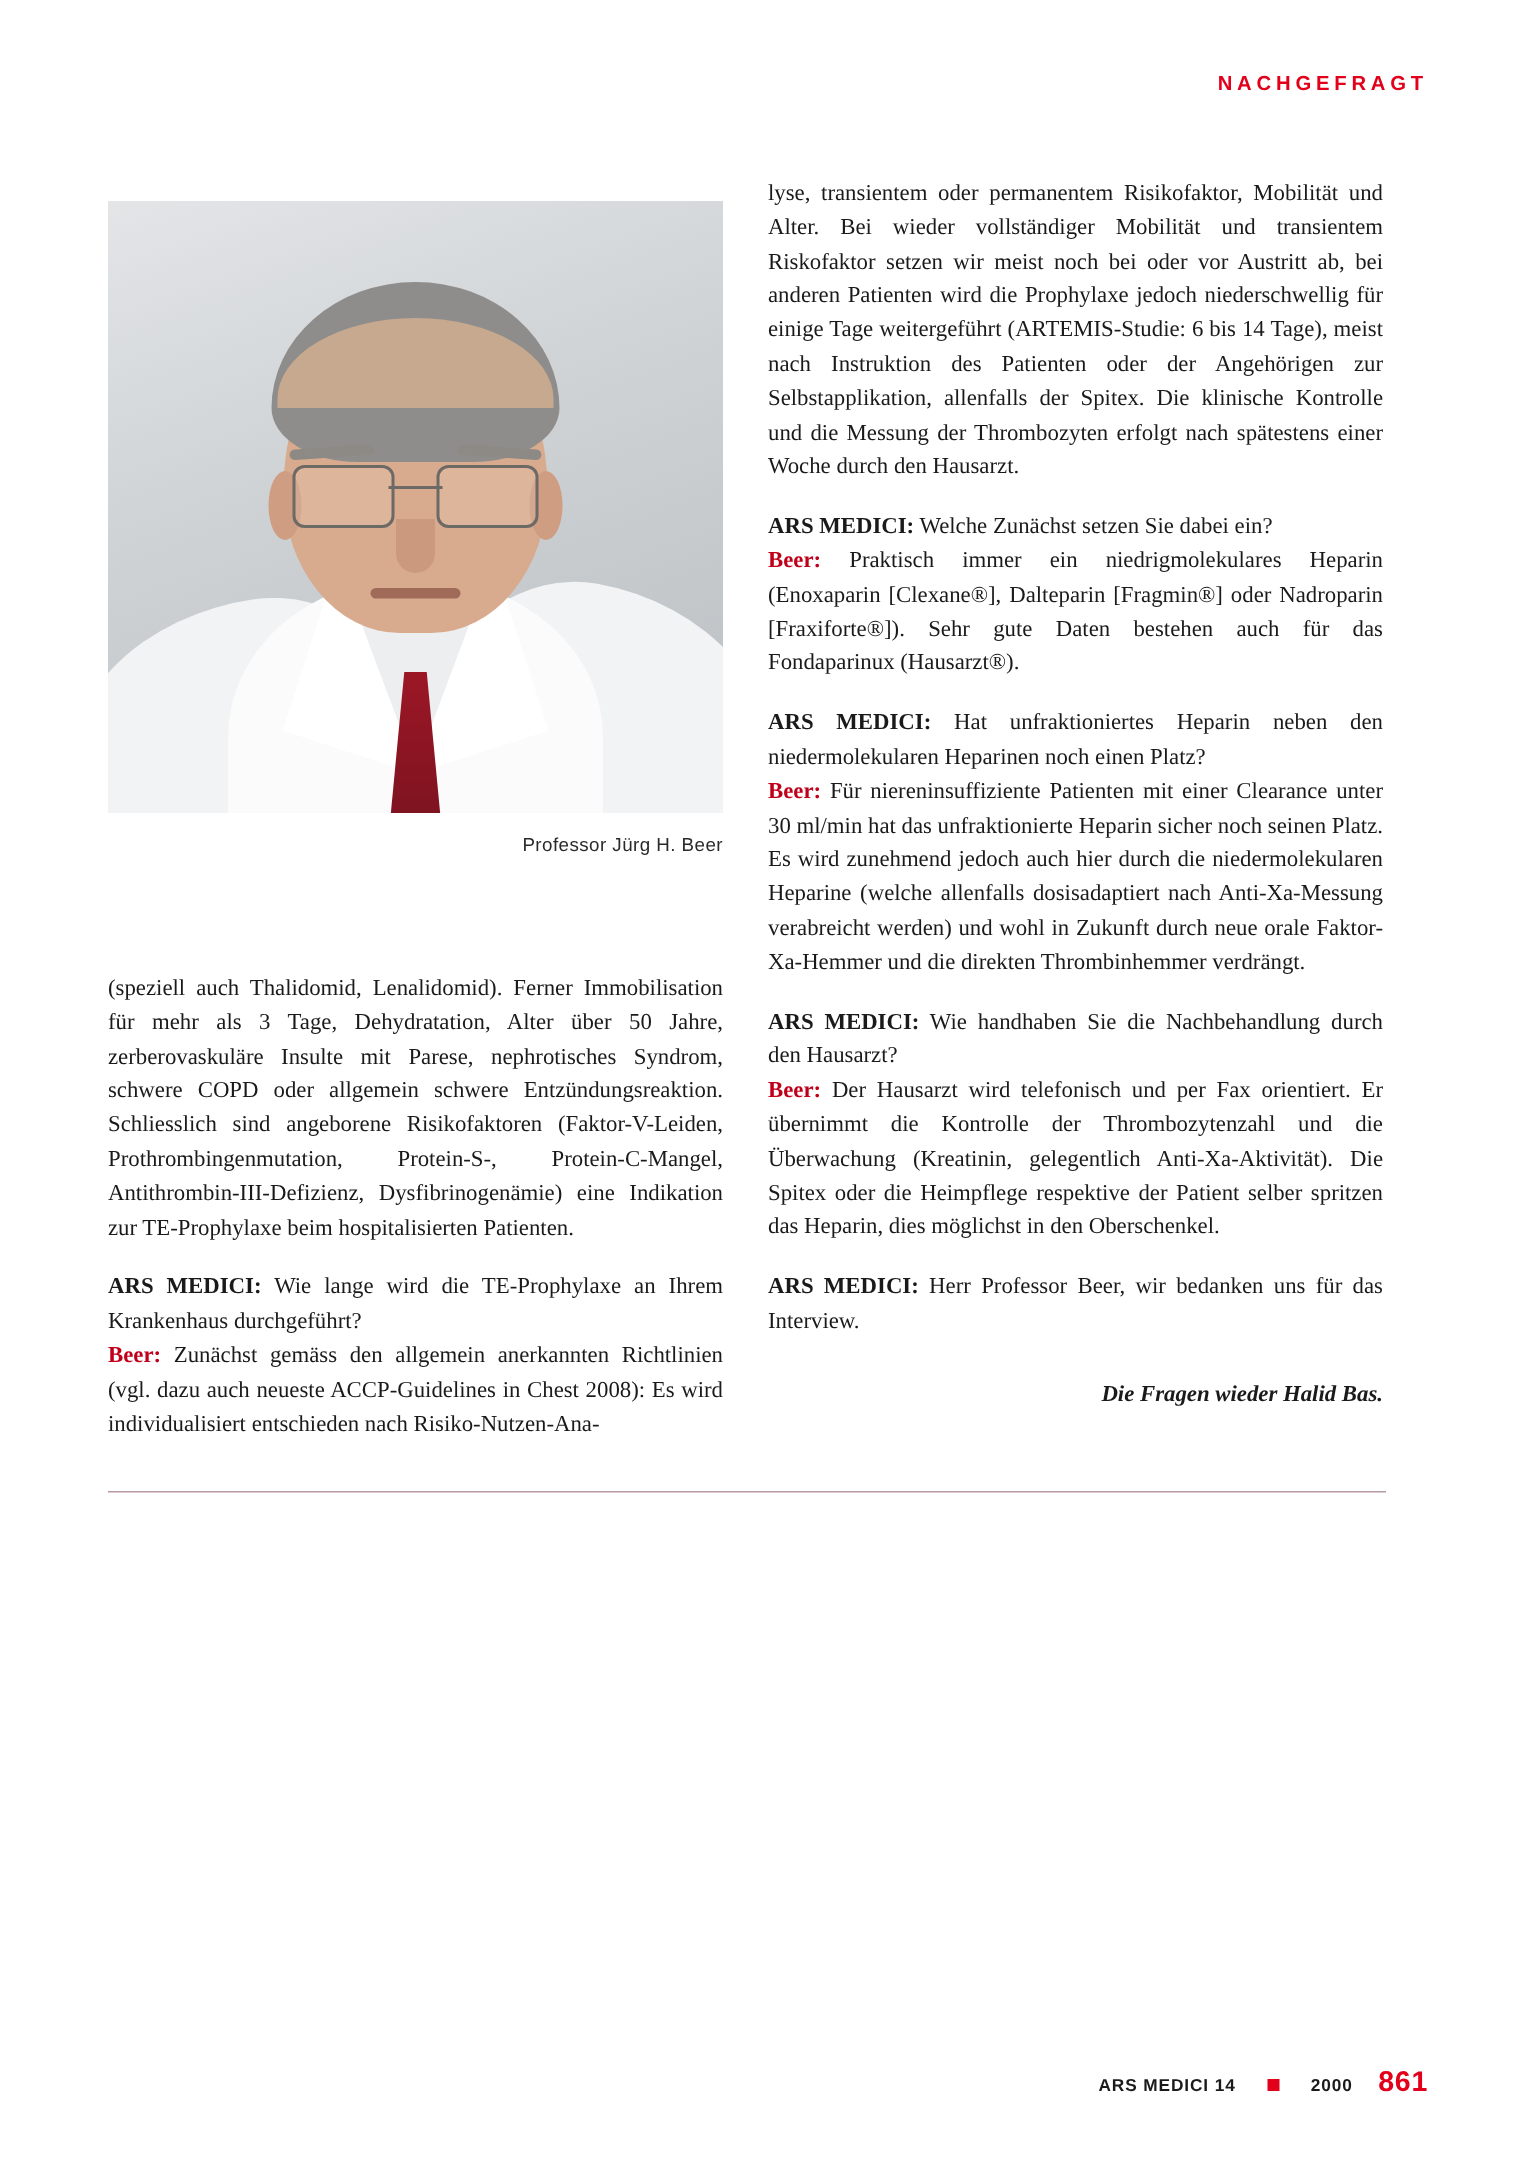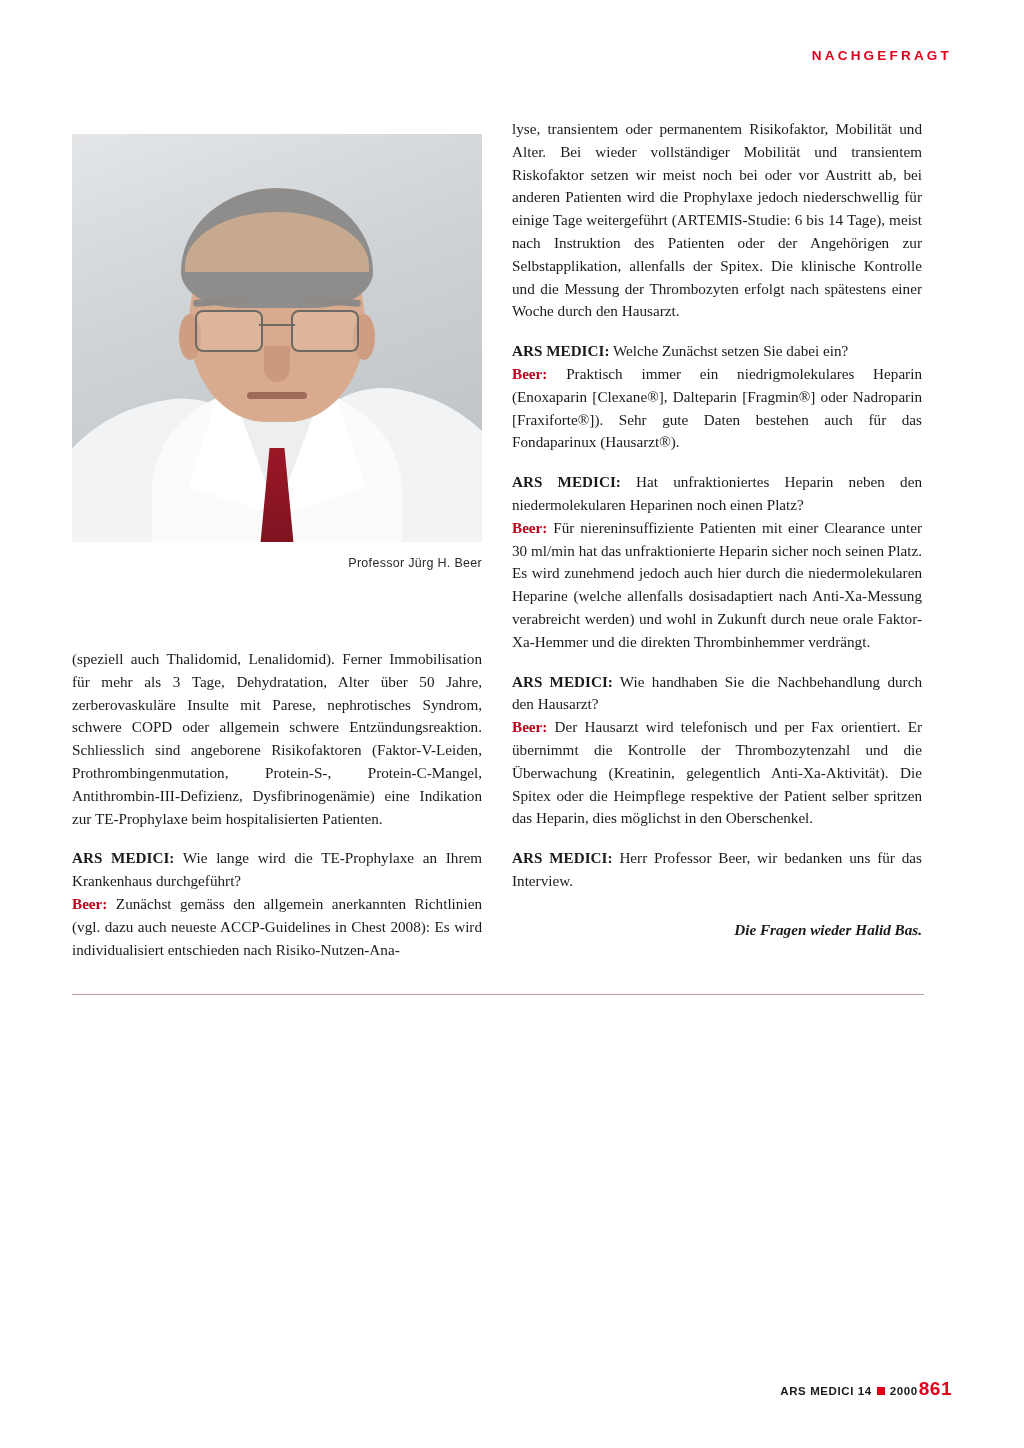--- a/index.html
+++ b/index.html
@@ -282,21 +282,21 @@
     height: 1px;
     background: #b99aa2;
   }
   
   .footer {
     position: absolute;
     right: 72px;
     bottom: 48px;
     display: flex;
     align-items: baseline;
-    gap: 1px;
+    gap: 17px;
     font-family: "Liberation Sans", sans-serif;
   }
   .footer .meta {
     font-size: 11.5px;
     font-weight: bold;
     letter-spacing: 0.6px;
     color: #1a1a1a;
   }
   .footer .sq {
     display: inline-block;

